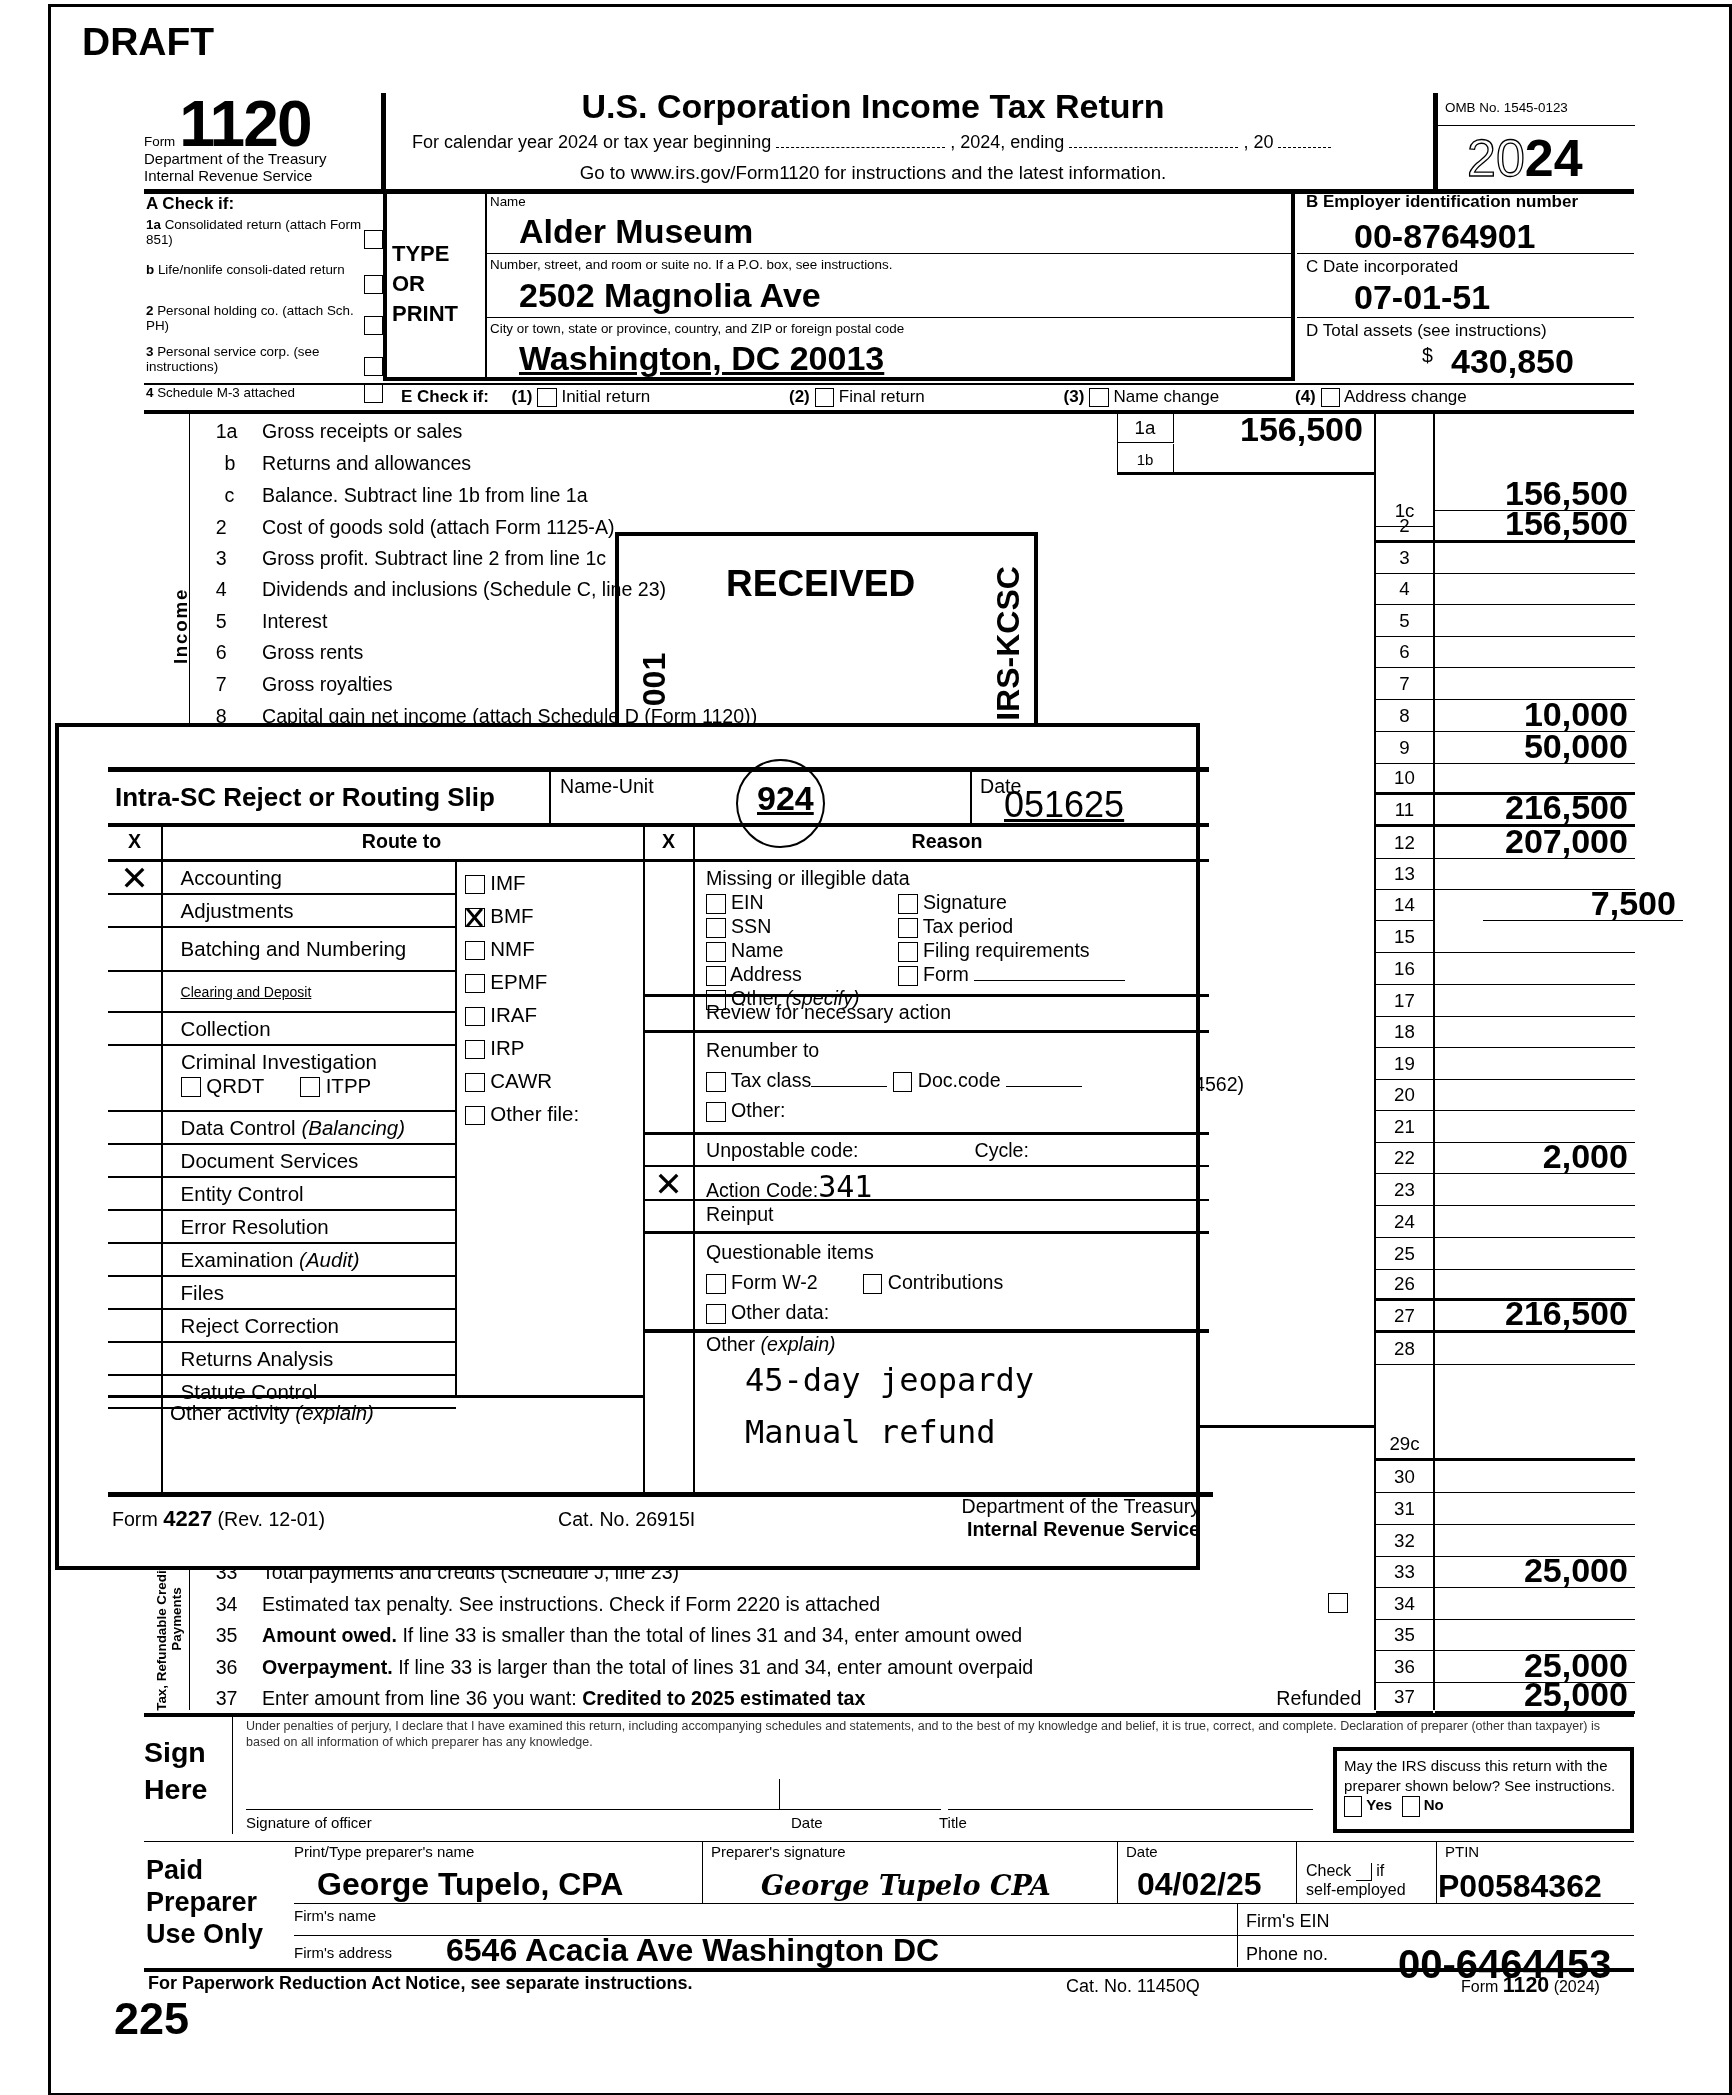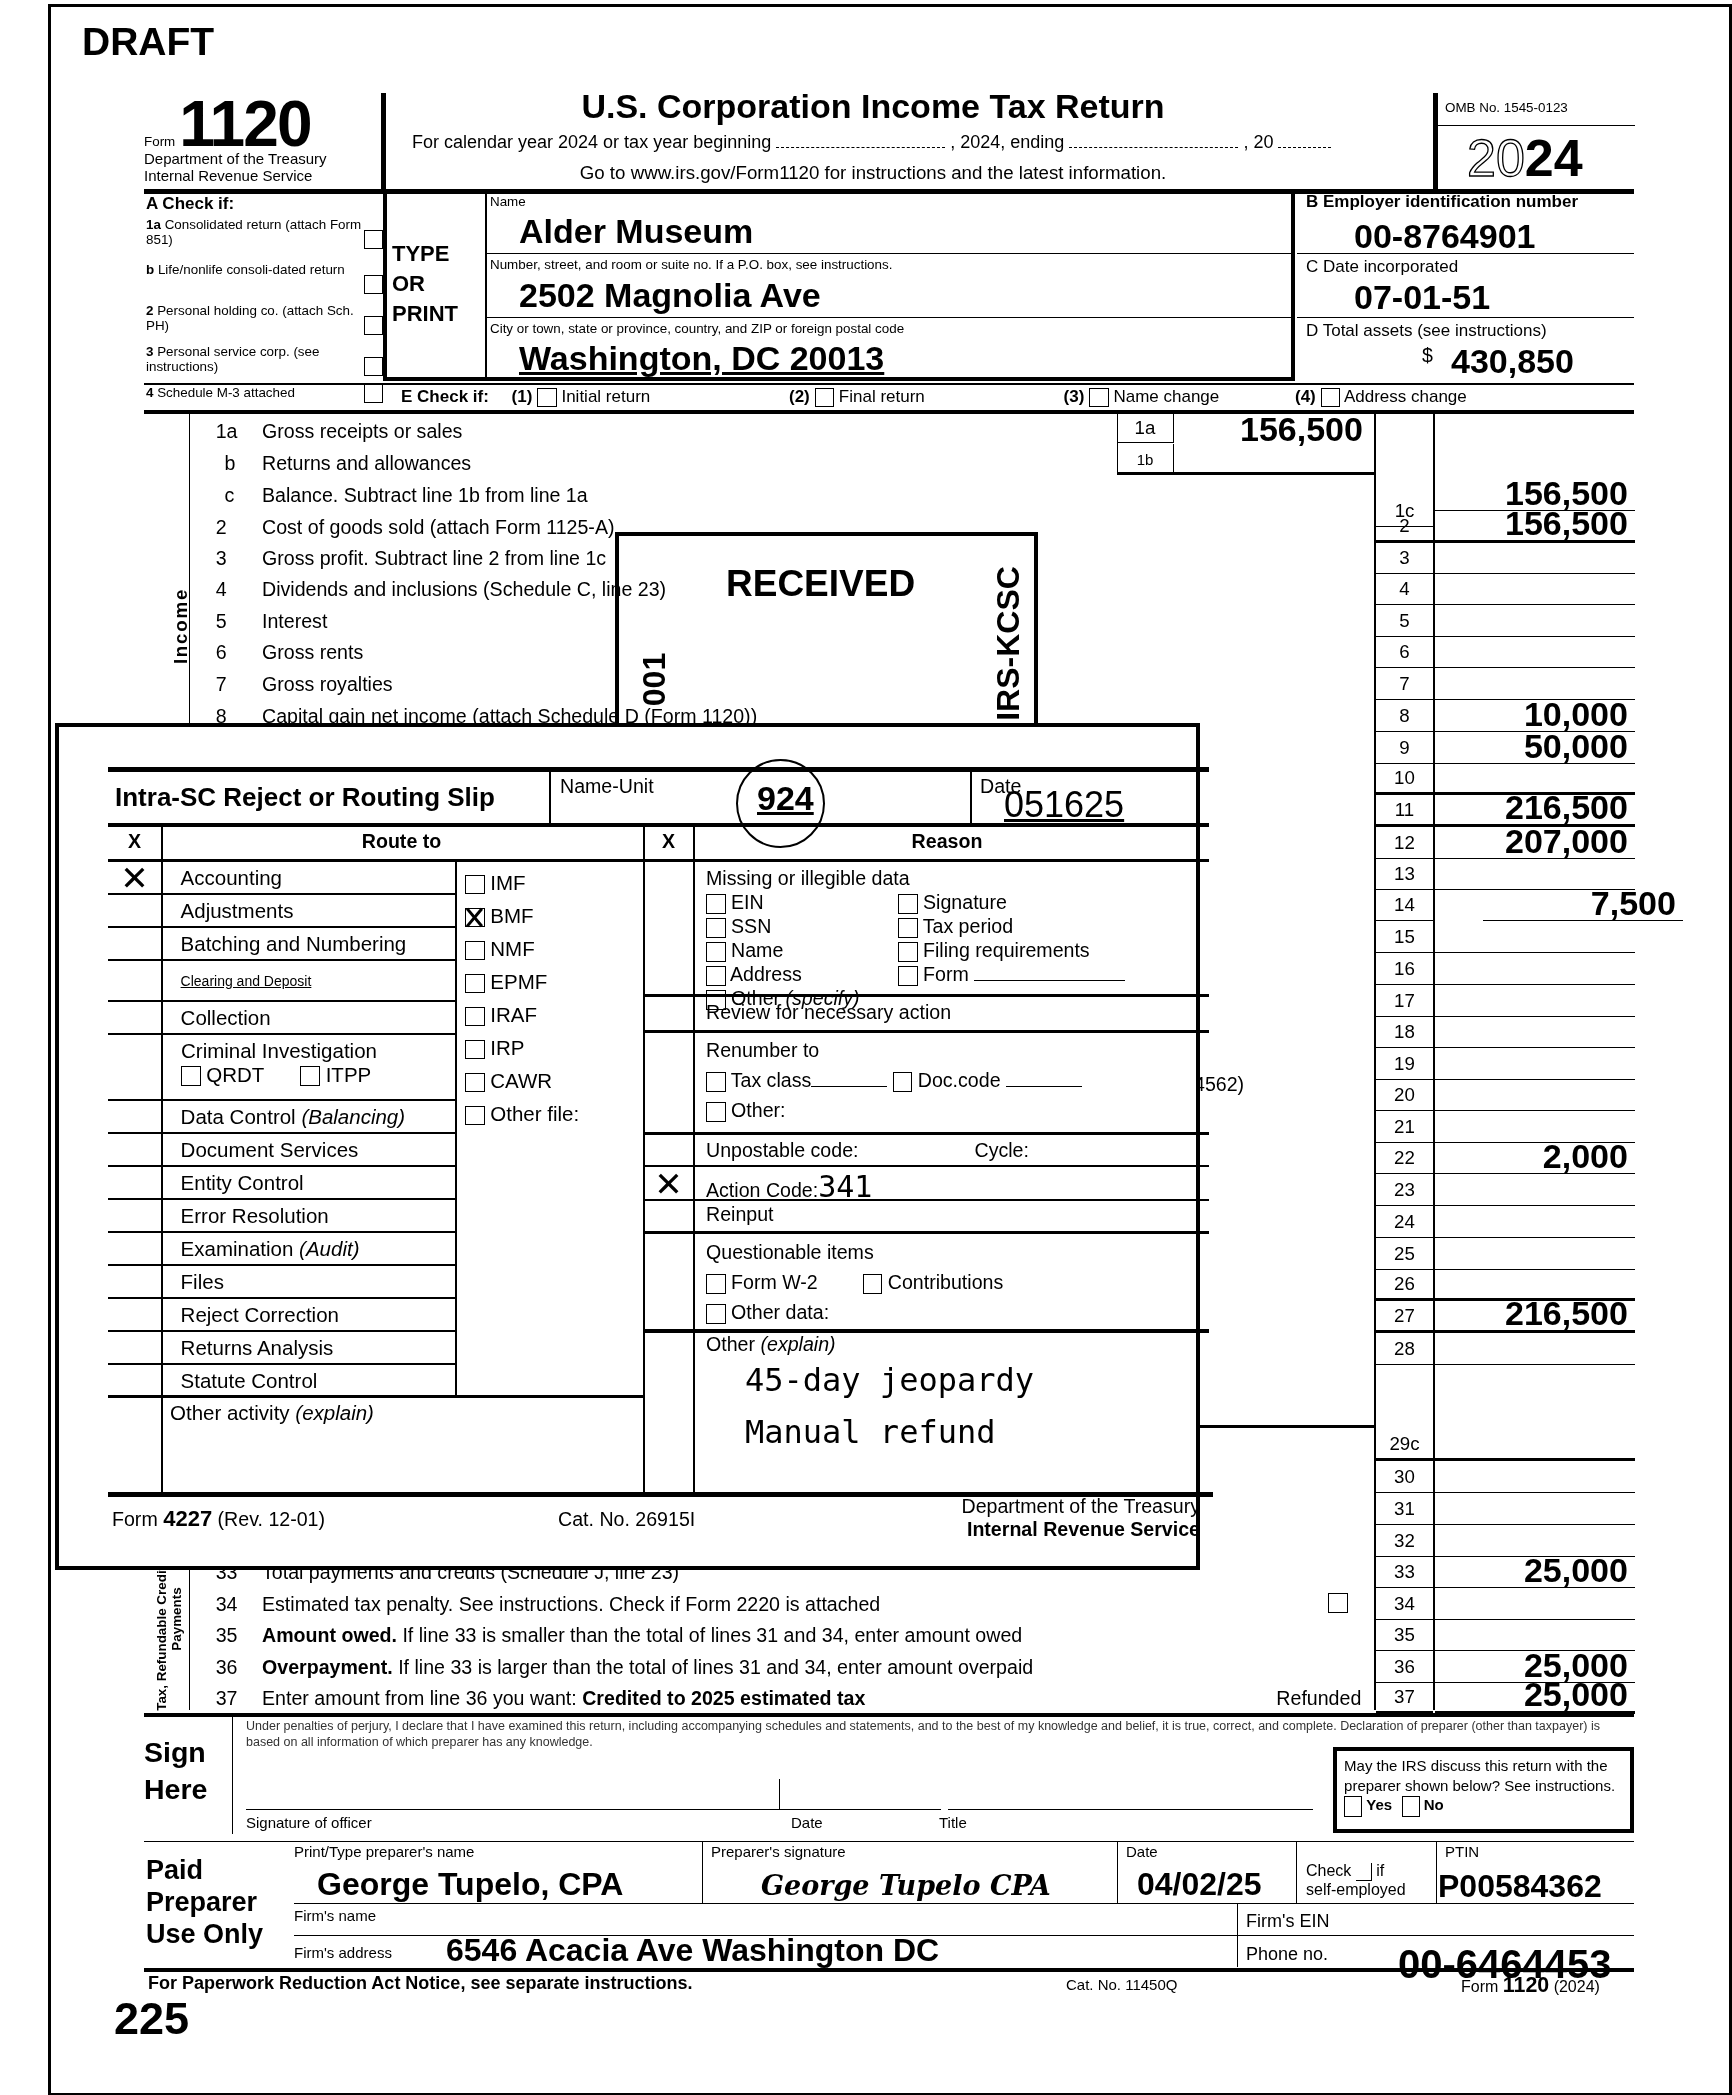--- a/index.html
+++ b/index.html
@@ -295,21 +295,21 @@
 
   <div class="abs" style="left:49px;top:135px;width:348px;">
     <div style="height:33px;border-bottom:2.7px solid #000;display:flex;align-items:center;font-size:20.5px;">
         <span style="width:53px;text-align:center;font-size:34px;">✕</span>
         <span style="padding-left:19.6px;">Accounting</span>
       </div>
     <div style="height:33px;border-bottom:2.7px solid #000;display:flex;align-items:center;font-size:20.5px;">
         <span style="width:53px;"></span>
         <span style="padding-left:19.6px;">Adjustments</span>
       </div>
-    <div style="height:33px;border-bottom:2.7px solid #000;display:flex;align-items:center;font-size:20.5px;">
+    <div style="height:44px;border-bottom:2.7px solid #000;display:flex;align-items:center;font-size:20.5px;">
         <span style="width:53px;"></span>
         <span style="padding-left:19.6px;">Batching and Numbering</span>
       </div>
     <div style="height:41px;border-bottom:2.7px solid #000;display:flex;align-items:center;font-size:14px;text-decoration:underline;">
         <span style="width:53px;"></span>
         <span style="padding-left:19.6px;">Clearing and Deposit</span>
       </div>
     <div style="height:33px;border-bottom:2.7px solid #000;display:flex;align-items:center;font-size:20.5px;">
         <span style="width:53px;"></span>
         <span style="padding-left:19.6px;">Collection</span>
@@ -462,16 +462,16 @@
 <div class="vline" style="left:1237px;top:1903px;height:64px;width:0.9px;"></div>
 <div class="abs" style="left:1246px;top:1911px;font-size:18px;">Firm's EIN</div>
 <div class="abs b" style="left:1398px;top:1902px;font-size:40px;margin-top:40px;">00-6464453</div>
 <div class="hline" style="left:294px;top:1935px;width:1340px;height:0.9px;"></div>
 <div class="abs small" style="left:294px;top:1944px;">Firm's address</div>
 <div class="abs b" style="left:446px;top:1932px;font-size:32px;">6546 Acacia Ave Washington DC</div>
 <div class="abs" style="left:1246px;top:1944px;font-size:18px;">Phone no.</div>
 <div class="hline thick" style="left:144px;top:1968px;width:1490px;height:3.6px;"></div>
 
 <div class="abs b" style="left:148px;top:1973px;font-size:18px;">For Paperwork Reduction Act Notice, see separate instructions.</div>
-<div class="abs" style="left:1066px;top:1976px;font-size:15px;">Cat. No. 11450Q</div>
+<div class="abs" style="left:1066px;top:1976px;font-size:18px;">Cat. No. 11450Q</div>
 <div class="abs" style="left:1461px;top:1973px;font-size:16px;"><span>Form</span> <b style="font-size:21.4px;">1120</b> <span>(2024)</span></div>
 <div class="abs b" style="left:114px;top:1993px;font-size:45px;">225</div>
 
 
 </body></html>

